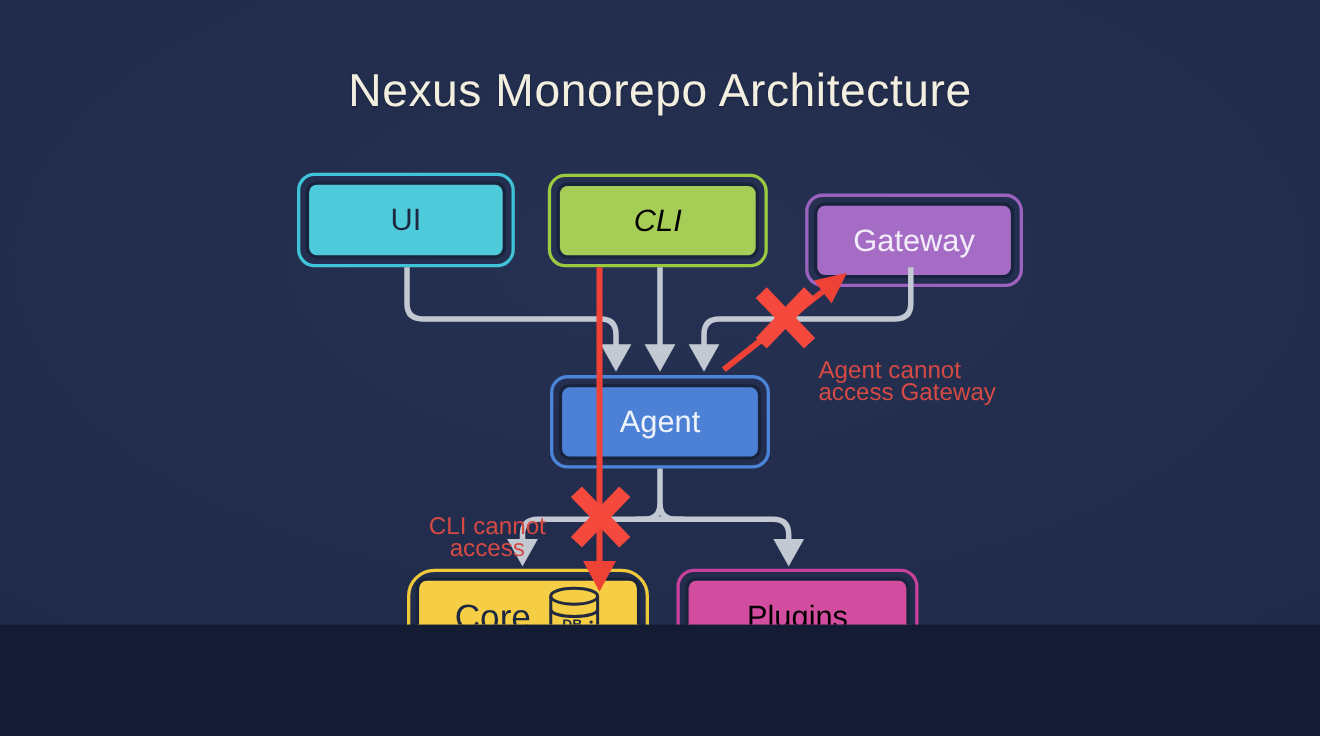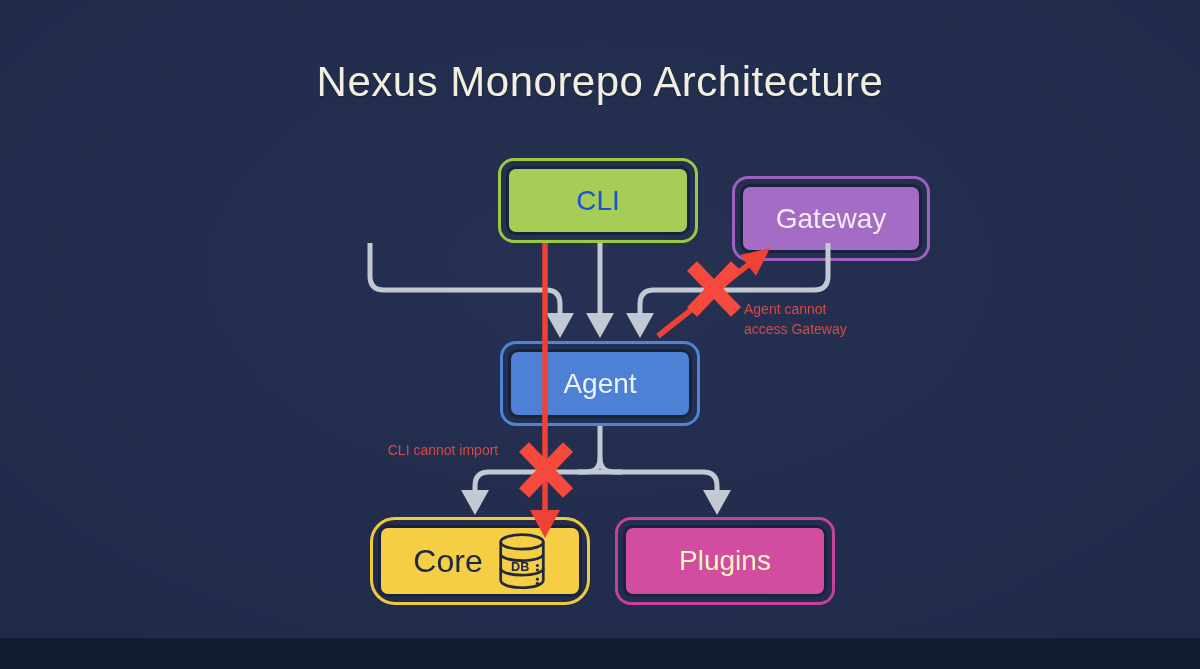--- a/index.html
+++ b/index.html
@@ -4,21 +4,21 @@
 <style>
   html, body {
     margin: 0;
     padding: 0;
     background: #141c33;
     font-family: "Liberation Sans", "DejaVu Sans", sans-serif;
   }
   #canvas {
     position: relative;
     width: 1200px;
-    height: 638px;
+    height: 568px;
     overflow: hidden;
     background: radial-gradient(120% 130% at 50% 42%, #263153 0%, #202b4a 55%, #1b2441 100%);
   }
   #diagram-title {
     position: absolute;
     top: 58px;
     left: 0;
     width: 100%;
     text-align: center;
     font-size: 42px;
@@ -43,55 +43,61 @@
     border-radius: 10px;
     display: flex;
     align-items: center;
     justify-content: center;
     gap: 14px;
     font-size: 28px;
   }
   .node-ui      { left: 270px; top: 157px; width: 198px; height: 86px; border-color: #3fc3d6; }
   .node-ui      .node-inner { background: #4ecbdb; color: #1c2742; }
   .node-cli     { left: 498px; top: 158px; width: 200px; height: 85px; border-color: #9bca41; }
-  .node-cli     .node-inner { background: #a6cd55; color: #1d4ed8; }
+  .node-cli     .node-inner { background: #a6cd55; color: #000000; font-style: italic; }
   .node-gateway { left: 732px; top: 158px; width: 198px; height: 85px; border-color: #9c62c0; margin-top: 18px; }
   .node-gateway .node-inner { background: #a56cc5; color: #f3ecf9; }
   .node-agent   { left: 500px; top: 341px; width: 200px; height: 85px; border-color: #4b84d9; }
   .node-agent   .node-inner { background: #4d81d5; color: #edf3fc; text-align: center; }
   .node-core    { left: 370px; top: 517px; width: 220px; height: 88px; border-color: #f1ca3c; border-radius: 25px; }
   .node-core    .node-inner { background: #f6ce45; color: #1c2742; font-size: 32px; }
   .node-plugins { left: 615px; top: 517px; width: 220px; height: 88px; border-color: #c6429a; }
-  .node-plugins .node-inner { background: #d24d9f; color: #fef9c3; }
+  .node-plugins .node-inner { background: #d24d9f; color: #000000; }
   #connector-layer {
     position: absolute;
     left: 0;
     top: 0;
     z-index: 5;
     pointer-events: none;
   }
   .note {
     position: absolute;
     z-index: 6;
-    font-size: 14px;
+    font-size: 22px;
     line-height: 20px;
     color: #d64a44;
     pointer-events: none;
+    margin-top: 28px;
   }
   #note-agent-gateway { left: 744px; top: 299px; text-align: left; }
   #note-cli-core { left: 358px; top: 440px; width: 170px; text-align: center; }
   .db-icon { display: block; }
 </style>
 </head>
 <body>
 
 <div id="canvas">
 
   <div id="diagram-title">Nexus Monorepo Architecture</div>
 
+  <div class="node node-ui">
+    <div class="node-inner">
+      <span>UI</span>
+    </div>
+  </div>
 
   <div class="node node-cli">
     <div class="node-inner">
       <span>CLI</span>
     </div>
   </div>
 
   <div class="node node-gateway">
     <div class="node-inner">
       <span>Gateway</span>
@@ -174,16 +180,16 @@
       <line x1="524" y1="447" x2="568" y2="493"></line>
       <line x1="568" y1="447" x2="524" y2="493"></line>
     </g>
   </svg>
 
   <div class="note" id="note-agent-gateway">
     <div>Agent cannot</div>
     <div>access Gateway</div>
   </div>
   <div class="note" id="note-cli-core">
-    <div>CLI cannot import</div>
+    <div>CLI cannot access</div>
   </div>
 
 </div>
 
 </body></html>

